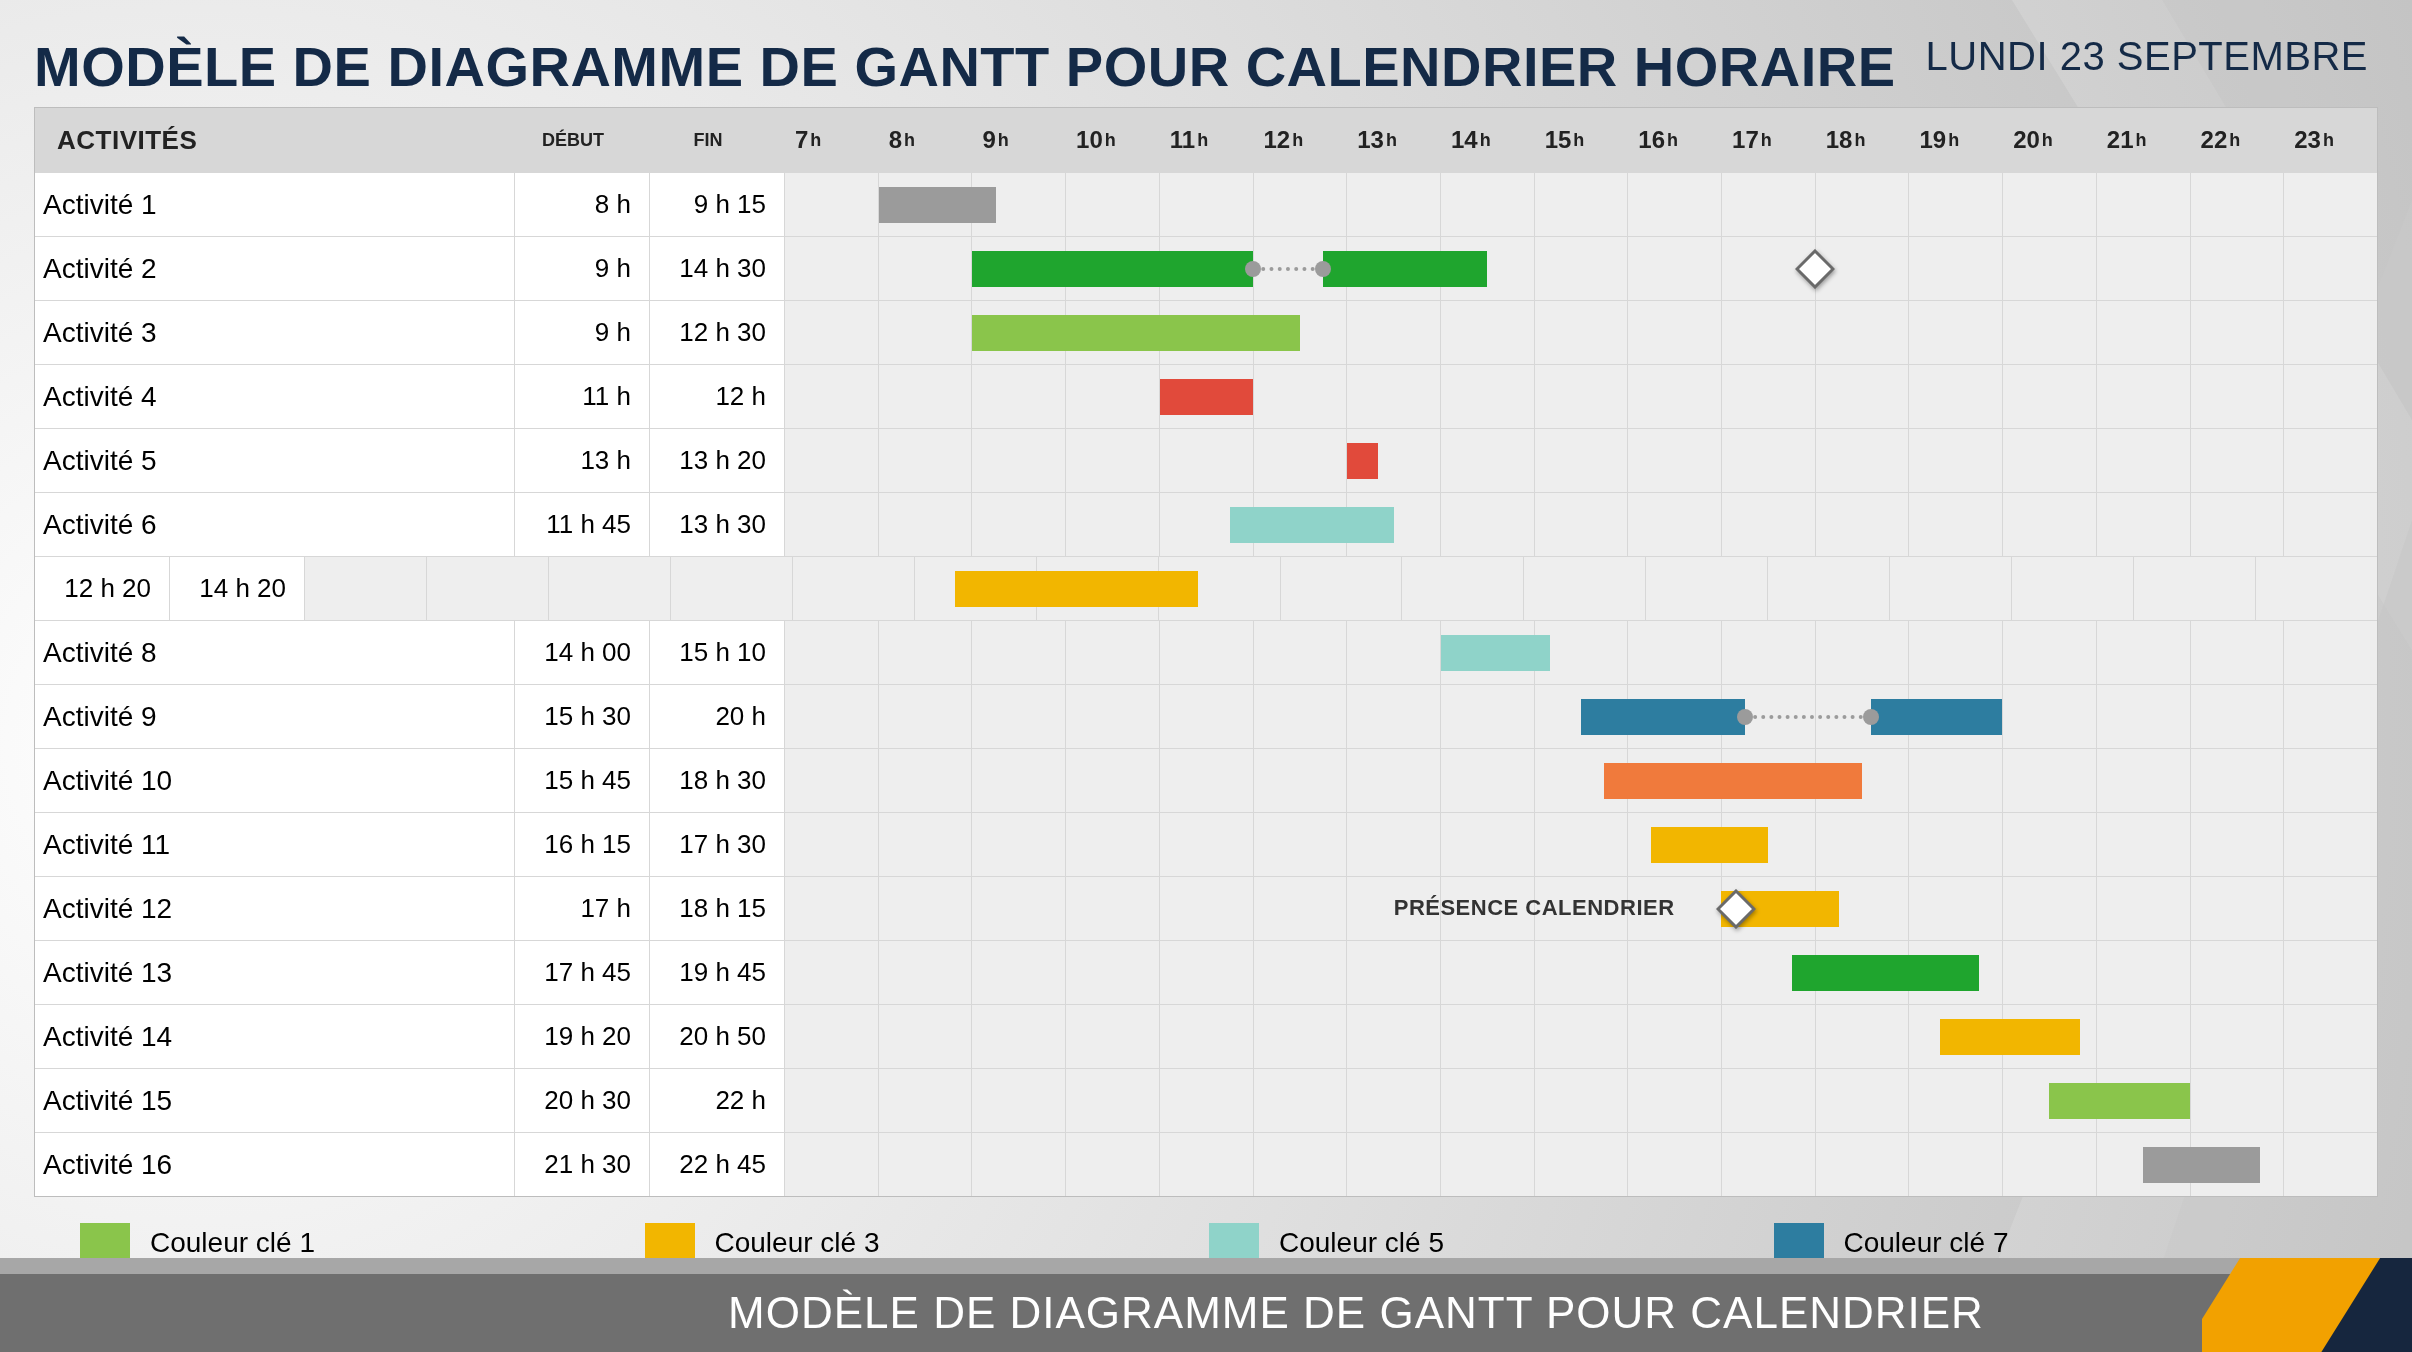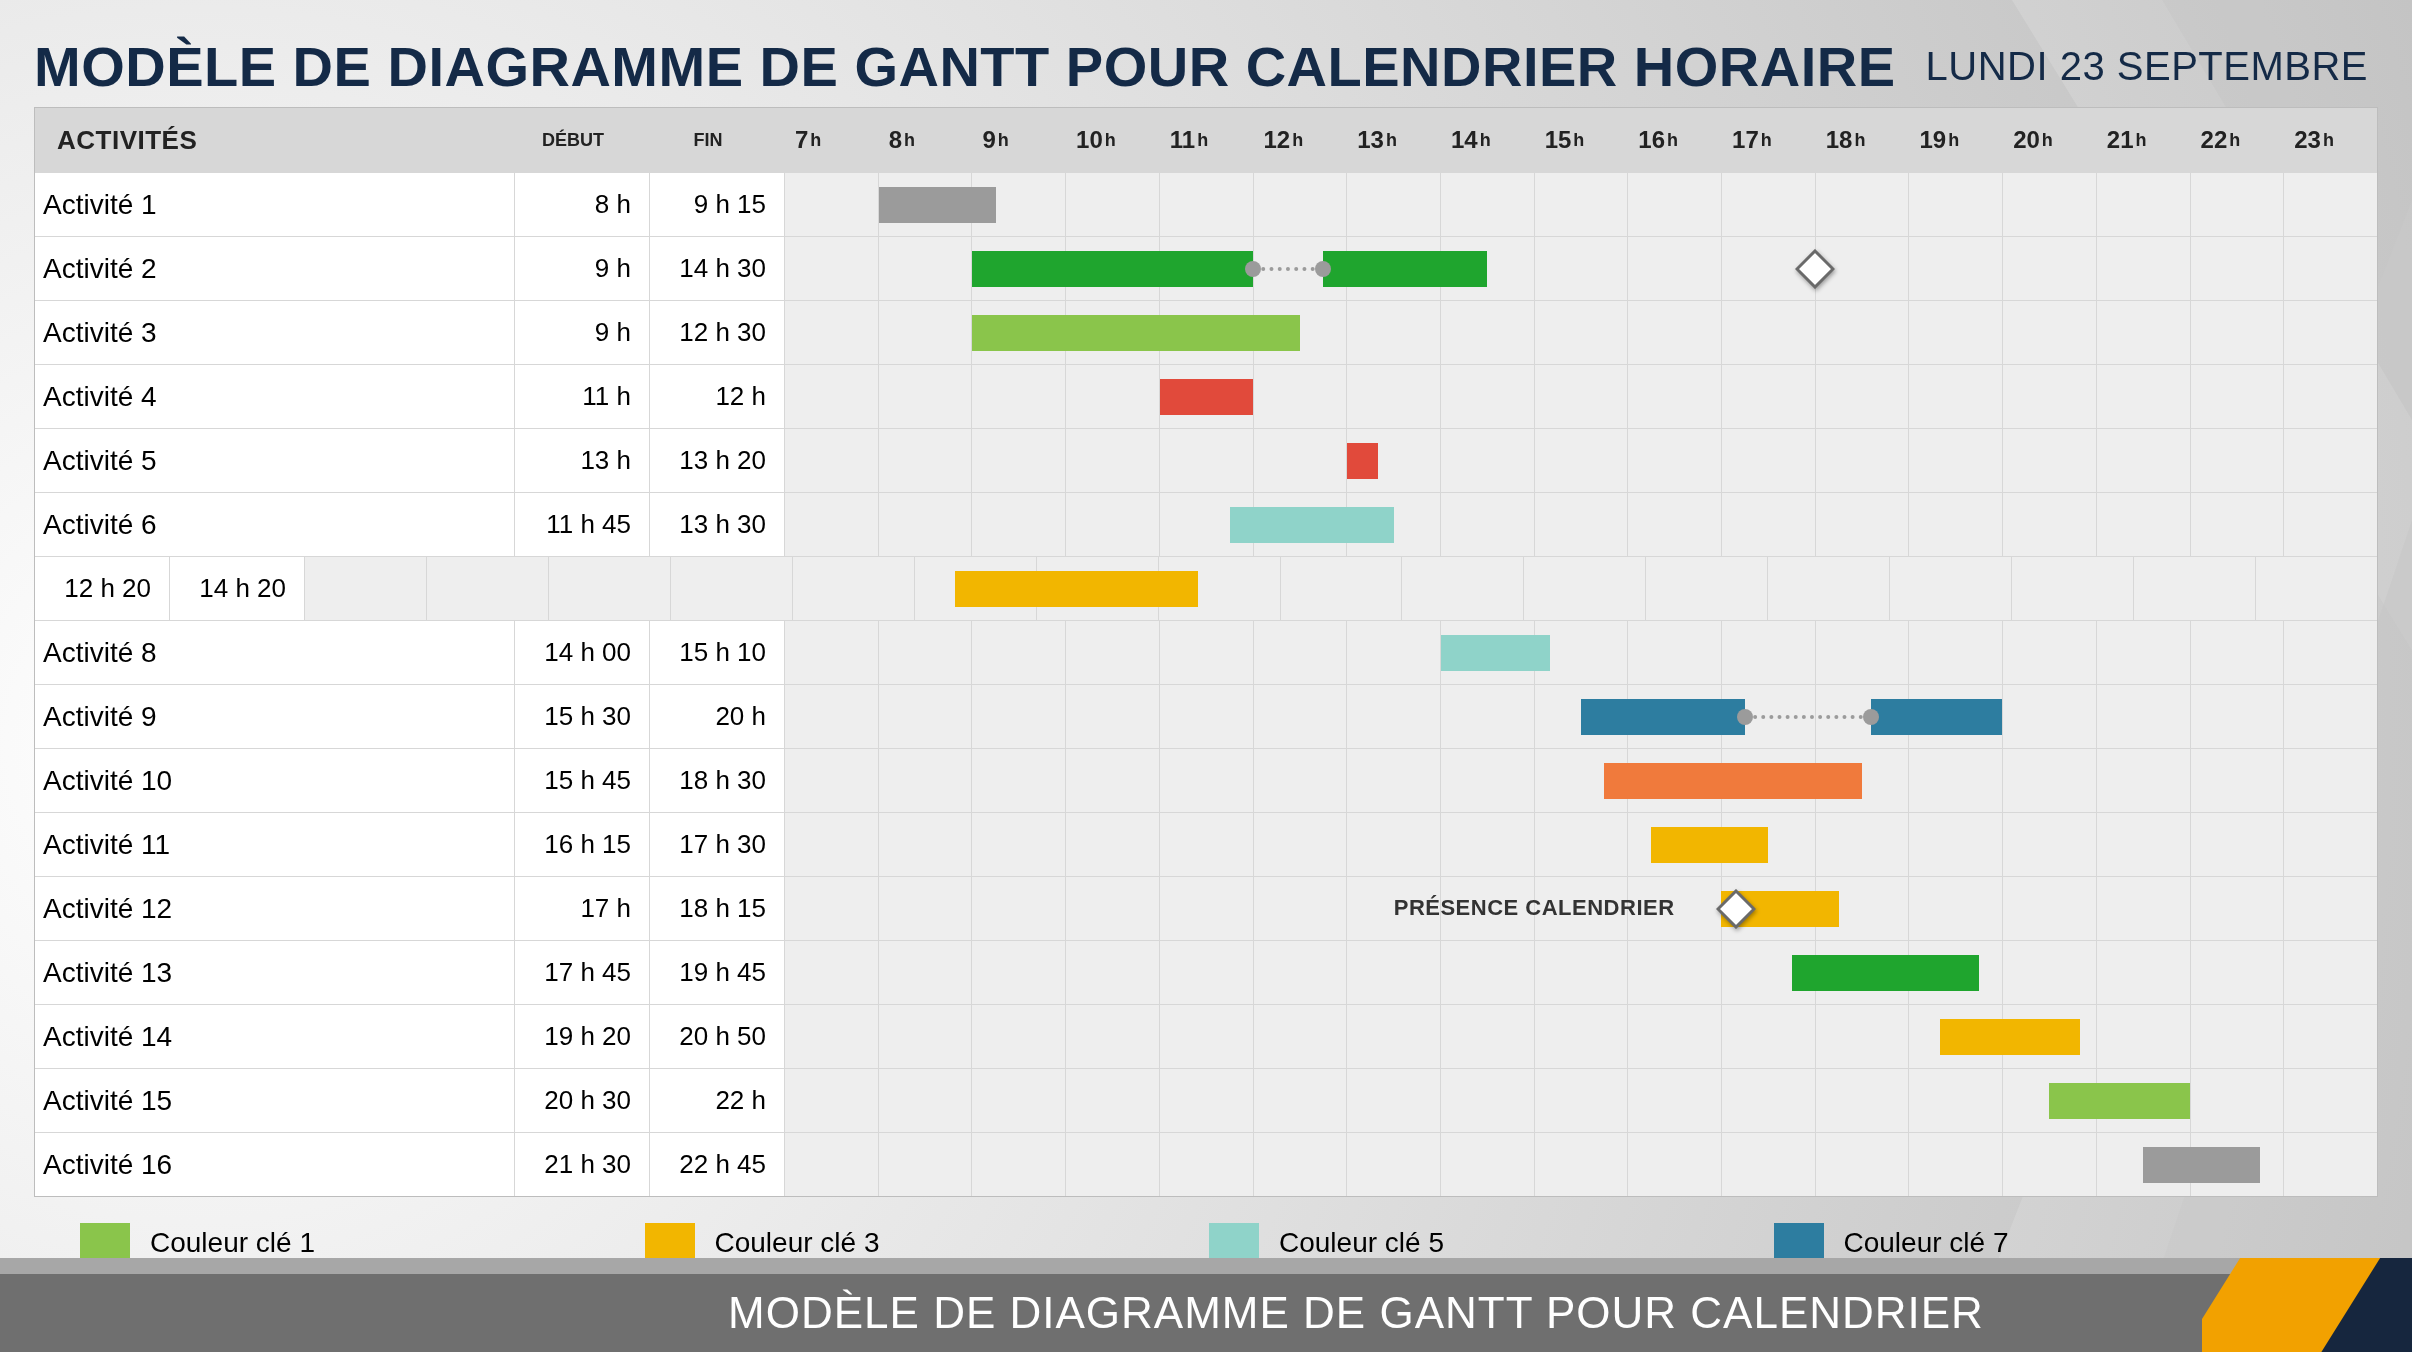--- a/index.html
+++ b/index.html
@@ -8,21 +8,21 @@
     background:
       radial-gradient(circle at 8% 55%, #ffffff 0%, #dcdcdc 55%, #bfbfbf 100%);
     position:relative; overflow:hidden;
   }
   
   .deco { position:absolute; right:0; top:0; bottom:0; width:900px; pointer-events:none; opacity:.25; }
   .deco svg { width:100%; height:100%; }
 
   .page { position:relative; padding:34px 34px 0 34px; }
 
-  .titlebar { display:flex; align-items:center; gap:16px; margin-bottom:8px; }
+  .titlebar { display:flex; align-items:flex-start; gap:16px; margin-bottom:8px; }
   .title { font-size:56px; font-weight:700; letter-spacing:.5px; color:#142a47; }
   .date  { font-size:40px; font-weight:400; color:#142a47; margin-left:auto; padding-right:10px; letter-spacing:.5px;}
 
   
   .table { border:1px solid #bdbdbd; }
   .row { display:flex; height:64px; border-top:1px solid #d7d7d7; }
   .row:first-child{border-top:none;}
   .hdr { background:#d7d7d7; font-weight:700; font-size:24px; color:#222; }
   .hdr .cell{display:flex;align-items:center;}
   .cell { border-right:1px solid #d7d7d7; display:flex; align-items:center; }

